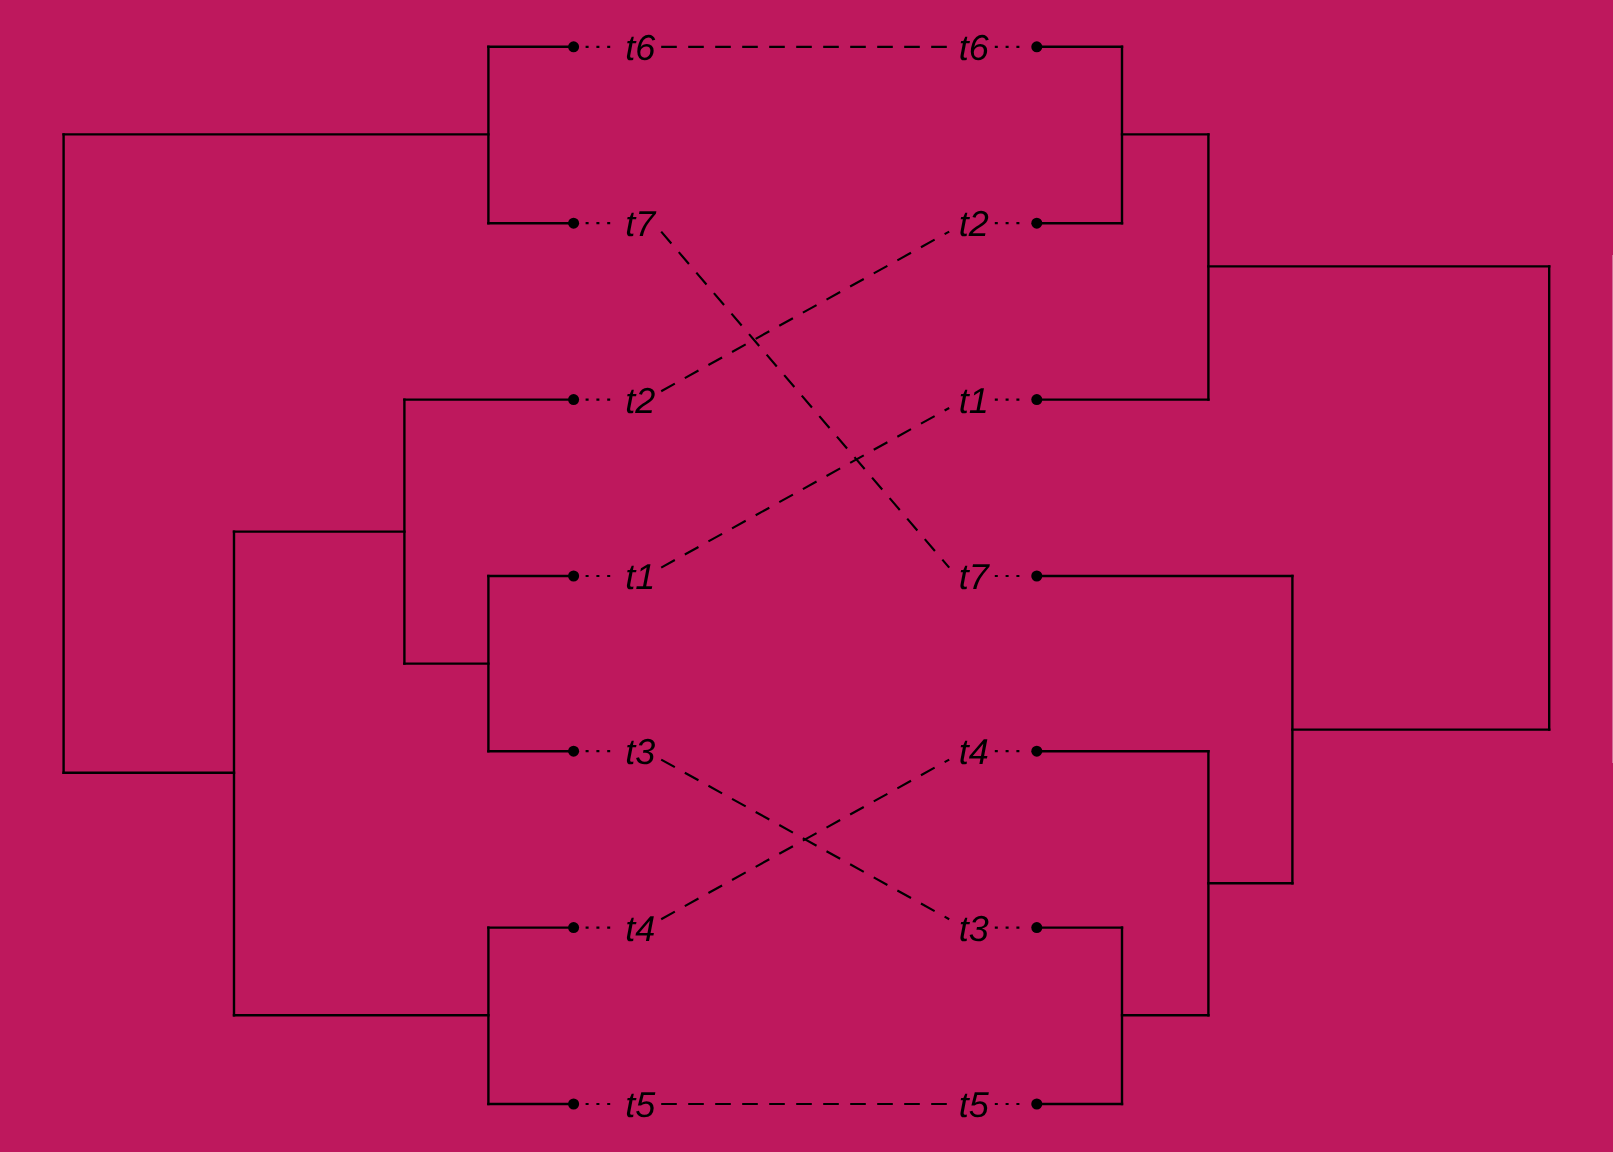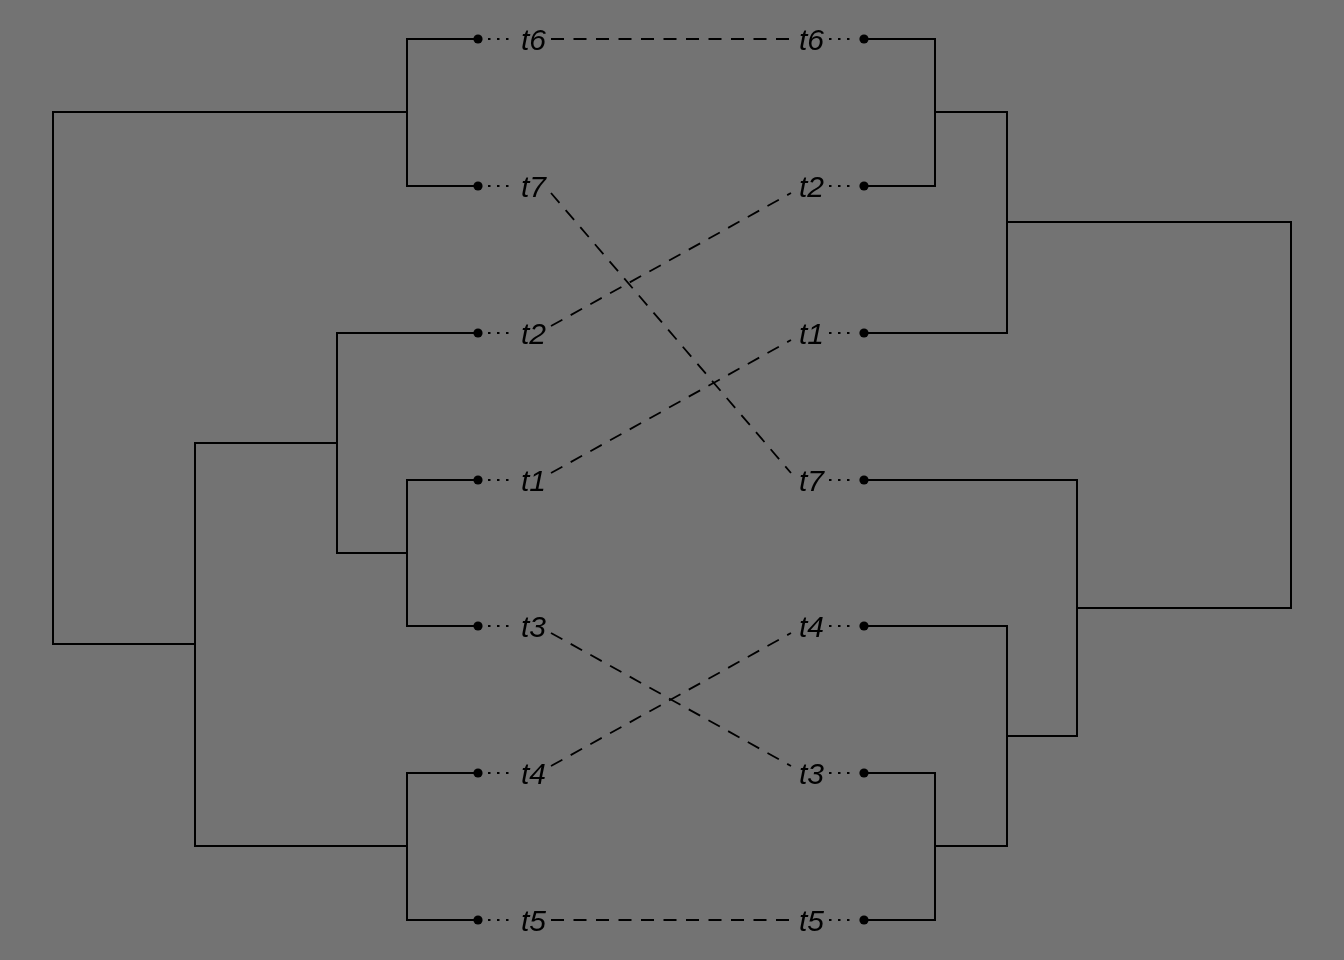--- a/index.html
+++ b/index.html
@@ -4,21 +4,21 @@
 <style>
   html, body {
     margin: 0;
     padding: 0;
     background: #ffffff;
   }
   .figure-wrap {
     width: 1344px;
     height: 960px;
     position: relative;
-    background: #737373;
+    background: #be185d;
     overflow: hidden;
   }
   svg {
     display: block;
   }
   .tip-label {
     font-family: "Liberation Sans", sans-serif;
     font-style: italic;
     font-size: 30px;
     fill: #000000;

